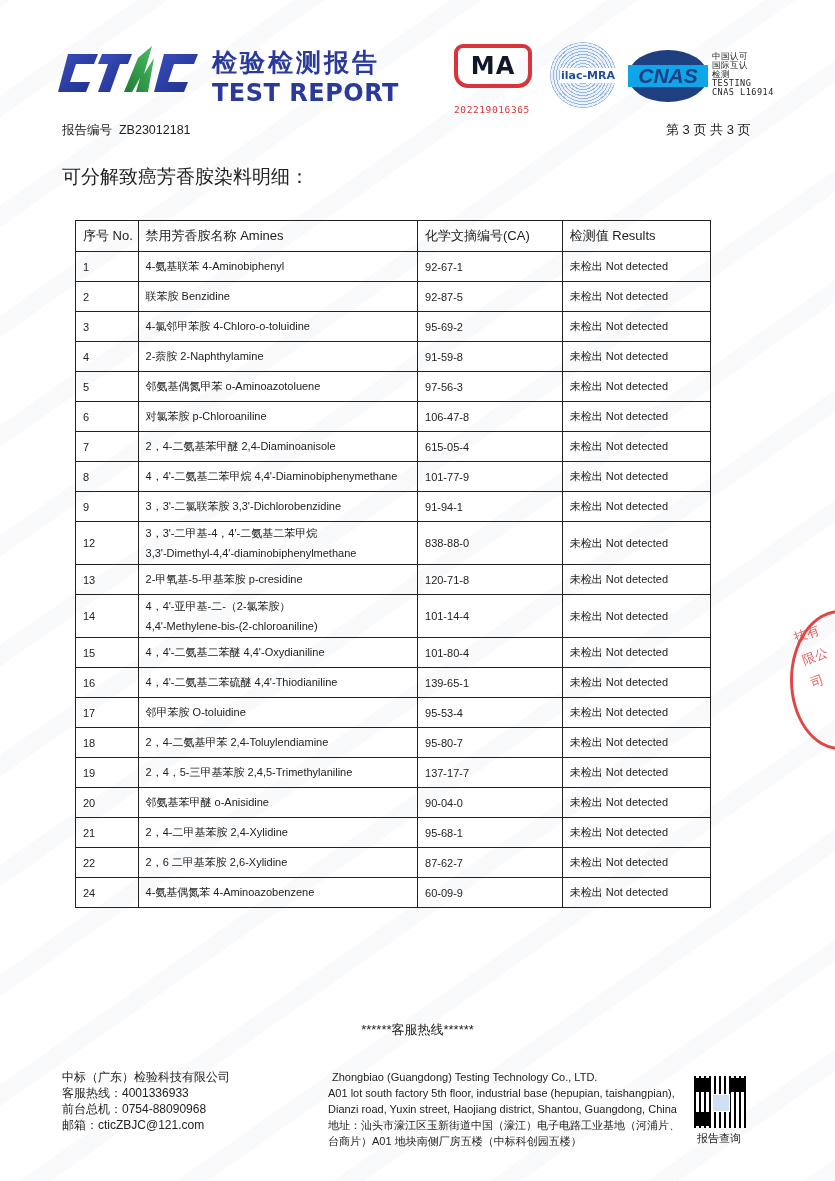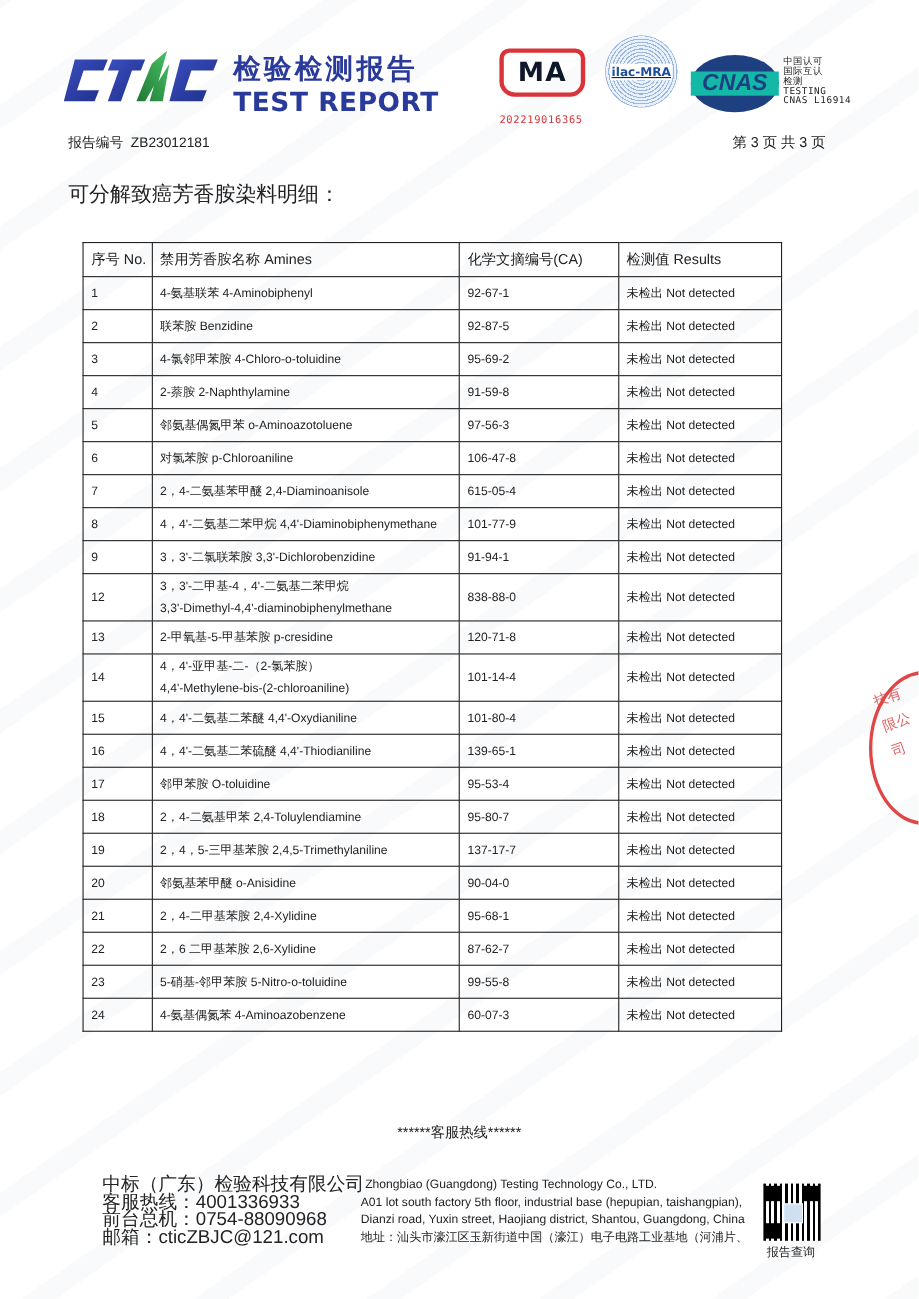--- a/index.html
+++ b/index.html
@@ -12,41 +12,41 @@
     position: absolute; inset: 0; pointer-events: none;
     background-image: repeating-linear-gradient(-35deg, rgba(200,205,215,0.10) 0 18px, rgba(255,255,255,0) 18px 90px);
   }
   
   .logo { position: absolute; left: 54px; top: 44px; width: 150px; height: 56px; }
   .title-cn { position: absolute; left: 212px; top: 46px; font-size: 25px; font-weight: bold; color: #2a3a9a; letter-spacing: 3px; font-family: "DejaVu Sans", sans-serif; }
   .title-en { position: absolute; left: 212px; top: 79px; font-size: 24px; font-weight: bold; color: #2a3a9a; letter-spacing: 0.5px; font-family: "DejaVu Sans", sans-serif; }
   .cma { position: absolute; left: 454px; top: 44px; width: 84px; }
   .cma-box { width: 78px; height: 44px; border: 4px solid #d9343a; border-radius: 9px 9px 14px 14px; box-sizing: border-box; display:flex; align-items:center; justify-content:center; color:#0f172a; font-weight:bold; font-size:24px; letter-spacing:1px; font-family:"DejaVu Sans",sans-serif; }
   .cma-num { font-size: 9.5px; color: #d9343a; letter-spacing: 0.6px; margin-top: 16px; font-family: "DejaVu Sans Mono", monospace; }
-  .ilac { position: absolute; left: 550px; top: 32px; width: 66px; height: 66px; border-radius: 50%;
-    background: repeating-radial-gradient(circle, #eaf1fb 0 2px, #9ab7df 2px 3px); display:flex; align-items:center; justify-content:center;text-decoration:underline; }
+  .ilac { position: absolute; left: 550px; top: 42px; width: 66px; height: 66px; border-radius: 50%;
+    background: repeating-radial-gradient(circle, #eaf1fb 0 2px, #9ab7df 2px 3px); display:flex; align-items:center; justify-content:flex-end; }
   .ilac span { background:#fff; color:#1d4f9e; font-weight:bold; font-size:11px; padding:1px 1px; font-family:"DejaVu Sans",sans-serif; }
   .cnas { position: absolute; left: 628px; top: 50px; width: 80px; height: 52px; border-radius: 50%; background: #1e3f80; display:flex; align-items:center; justify-content:center; }
-  .cnas span { background:#14b8a6; width: 100%; text-align:center; color:#1e3f80; font-weight:bold; font-style:italic; font-size:21px; font-family:"Liberation Sans",sans-serif; line-height:22px; }
+  .cnas span { background:#0ea5e9; width: 100%; text-align:center; color:#1e3f80; font-weight:bold; font-style:italic; font-size:21px; font-family:"Liberation Sans",sans-serif; line-height:22px; }
   .cnas-text { position: absolute; left: 712px; top: 52px; font-size: 8.5px; line-height: 9px; color: #222; font-family: "DejaVu Sans Mono", monospace; letter-spacing: 0.5px; }
   .report-no { position: absolute; left: 62px; top: 122px; font-size: 12.5px; }
   .page-no { position: absolute; left: 666px; top: 121px; font-size: 13px; }
   .section-title { position: absolute; left: 62px; top: 164px; font-size: 19px; }
 
   
   table.amines { position: absolute; left: 75px; top: 220px; width: 636px; border-collapse: collapse; font-size: 11px; }
   table.amines td, table.amines th { border: 1px solid #222; padding: 0 0 0 7px; text-align: left; vertical-align: middle; font-weight: normal; }
   table.amines th { height: 30px; font-size: 13px; }
   table.amines td { height: 29px; }
   table.amines tr.tall td { height: 42px; line-height: 20px; }
   col.c1 { width: 67px; } col.c2 { width: 299px; } col.c3 { width: 159px; } col.c4 { width: 161px; }
   .end-mark { position: absolute; left: 0; width: 835px; top: 1021px; text-align: center; font-size: 13px; }
 
   
-  .footer-left { position: absolute; left: 62px; top: 1069px; font-size: 17px; line-height: 16px; margin-left: 31px; }
+  .footer-left { position: absolute; left: 62px; top: 1069px; font-size: 12px; line-height: 16px; }
   .footer-mid { position: absolute; left: 288px; top: 1069px; font-size: 11px; line-height: 16px; margin-left: 40px; }
   .qr { position: absolute; left: 694px; top: 1076px; width: 52px; height: 52px;
     background:
       linear-gradient(#000,#000) 2px 2px/14px 14px no-repeat,
       linear-gradient(#000,#000) 36px 2px/14px 14px no-repeat,
       linear-gradient(#000,#000) 2px 36px/14px 14px no-repeat,
       repeating-linear-gradient(90deg, #000 0 2px, #fff 2px 5px),
       repeating-linear-gradient(0deg, #fff 0 3px, transparent 3px 5px);
     background-color: #fff; }
   .qr-center { position:absolute; left: 18px; top: 18px; width: 16px; height: 16px; background: #cfe0f3; border:1px solid #fff; }
@@ -240,29 +240,23 @@
         <td>95-68-1</td>
         <td>未检出  Not detected</td>
       </tr>
       <tr>
         <td>22</td>
         <td>2，6 二甲基苯胺 2,6-Xylidine</td>
         <td>87-62-7</td>
         <td>未检出  Not detected</td>
       </tr>
       <tr>
-        <td>23</td>
-        <td>5-硝基-邻甲苯胺 5-Nitro-o-toluidine</td>
-        <td>99-55-8</td>
-        <td>未检出  Not detected</td>
-      </tr>
-      <tr>
         <td>24</td>
         <td>4-氨基偶氮苯 4-Aminoazobenzene</td>
-        <td>60-07-3</td>
+        <td>60-09-9</td>
         <td>未检出  Not detected</td>
       </tr>
     </tbody>
 </table>
 
 <div class="end-mark">******客服热线******</div>
 
 <div class="stamp"></div>
 <div class="stamp-text">技有限公司</div>
 
@@ -270,17 +264,18 @@
   <div>中标（广东）检验科技有限公司</div>
   <div>客服热线：4001336933</div>
   <div>前台总机：0754-88090968</div>
   <div>邮箱：cticZBJC@121.com</div>
 </div>
 <div class="footer-mid">
   <div style="padding-left:4px">Zhongbiao (Guangdong) Testing Technology Co., LTD.</div>
   <div>A01 lot south factory 5th floor, industrial base (hepupian, taishangpian),</div>
   <div>Dianzi road, Yuxin street, Haojiang district, Shantou, Guangdong, China</div>
   <div>地址：汕头市濠江区玉新街道中国（濠江）电子电路工业基地（河浦片、</div>
+  <div>台商片）A01  地块南侧厂房五楼（中标科创园五楼）</div>
 </div>
 <div class="qr">
     <div class="qr-center"></div>
   </div>
 <div class="qr-label">报告查询</div>
 
 </body></html>

